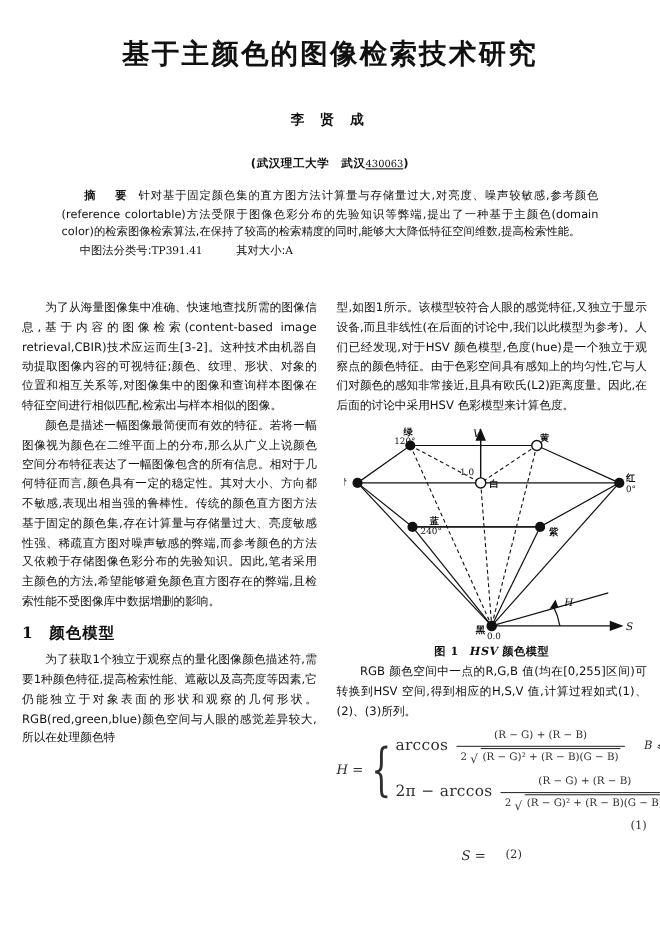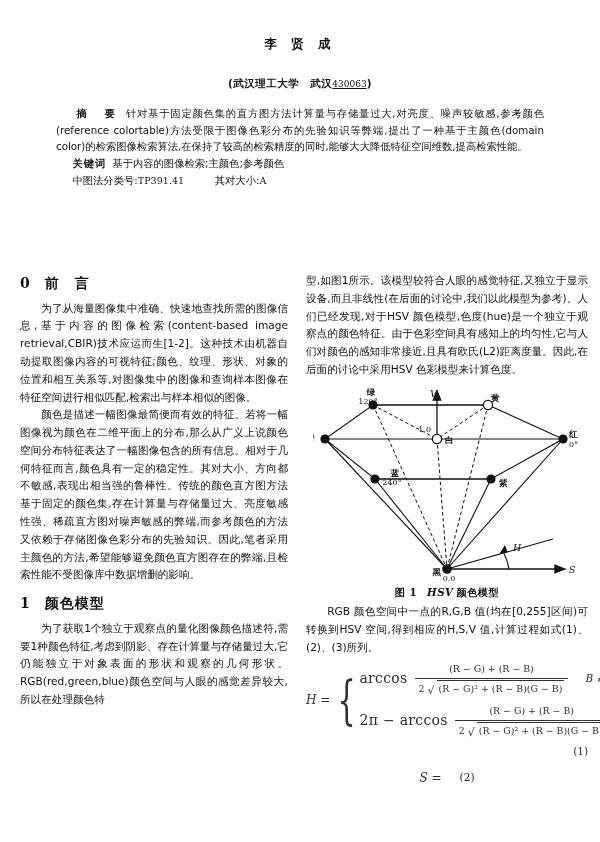--- a/index.html
+++ b/index.html
@@ -204,57 +204,52 @@
     left: 0; top: -1px;
     font-size: 11px;
   }
   .radical > .inner { border-top: 1px solid #333; padding: 0 2px; display:inline-block;}
 </style>
 </head>
 <body>
 
 <div class="page">
 
+  <div class="title">基于主颜色的图像检索技术研究</div>
 
   <div class="author">李 贤 成</div>
 
   <div class="affil">
     <span>(武汉理工大学　武汉</span><span class="zipcode">430063</span><span>)</span>
   </div>
 
   <div class="abstract-block">
     <p class="abstract-body">
       <span class="lbl">摘　要</span><span>针对基于固定颜色集的直方图方法计算量与存储量过大,对亮度、噪声较敏感,参考颜色(reference colortable)方法受限于图像色彩分布的先验知识等弊端,提出了一种基于主颜色(domain color)的检索图像检索算法,在保持了较高的检索精度的同时,能够大大降低特征空间维数,提高检索性能。</span>
-    </p>
-    <p class="kw">
-      <span class="lbl">关键词</span><span>基于内容的图像检索;主颜色;参考颜色</span>
     </p>
     <p class="clc">
       <span>中图法分类号</span><span>:</span><span class="rom-sm">TP391.41</span>
       <span style="display:inline-block;width:24px"></span>
       <span>其对大小</span><span>:</span><span class="rom-sm">A</span>
     </p>
   </div>
 
   <div class="columns">
 
     <div class="col left">
 
-      <h2 class="sec first">
-        <span class="num">0</span><span>前　言</span>
-      </h2>
-
-      <p>为了从海量图像集中准确、快速地查找所需的图像信息,基于内容的图像检索(content-based image retrieval,CBIR)技术应运而生[1-2]。这种技术由机器自动提取图像内容的可视特征;颜色、纹理、形状、对象的位置和相互关系等,对图像集中的图像和查询样本图像在特征空间进行相似匹配,检索出与样本相似的图像。</p>
+
+      <p>为了从海量图像集中准确、快速地查找所需的图像信息,基于内容的图像检索(content-based image retrieval,CBIR)技术应运而生[3-2]。这种技术由机器自动提取图像内容的可视特征;颜色、纹理、形状、对象的位置和相互关系等,对图像集中的图像和查询样本图像在特征空间进行相似匹配,检索出与样本相似的图像。</p>
       <p>颜色是描述一幅图像最简便而有效的特征。若将一幅图像视为颜色在二维平面上的分布,那么从广义上说颜色空间分布特征表达了一幅图像包含的所有信息。相对于几何特征而言,颜色具有一定的稳定性。其对大小、方向都不敏感,表现出相当强的鲁棒性。传统的颜色直方图方法基于固定的颜色集,存在计算量与存储量过大、亮度敏感性强、稀疏直方图对噪声敏感的弊端,而参考颜色的方法又依赖于存储图像色彩分布的先验知识。因此,笔者采用主颜色的方法,希望能够避免颜色直方图存在的弊端,且检索性能不受图像库中数据增删的影响。</p>
 
       <h2 class="sec">
         <span class="num">1</span><span>颜色模型</span>
       </h2>
 
-      <p>为了获取1个独立于观察点的量化图像颜色描述符,需要1种颜色特征,考虑到阴影、存在计算量与存储量过大,它仍能独立于对象表面的形状和观察的几何形状。RGB(red,green,blue)颜色空间与人眼的感觉差异较大,所以在处理颜色特</p>
+      <p>为了获取1个独立于观察点的量化图像颜色描述符,需要1种颜色特征,提高检索性能、遮蔽以及高亮度等因素,它仍能独立于对象表面的形状和观察的几何形状。RGB(red,green,blue)颜色空间与人眼的感觉差异较大,所以在处理颜色特</p>
     </div>
 
     <div class="col right">
 
       <p style="text-indent:0">型,如图1所示。该模型较符合人眼的感觉特征,又独立于显示设备,而且非线性(在后面的讨论中,我们以此模型为参考)。人们已经发现,对于HSV 颜色模型,色度(hue)是一个独立于观察点的颜色特征。由于色彩空间具有感知上的均匀性,它与人们对颜色的感知非常接近,且具有欧氏(L2)距离度量。因此,在后面的讨论中采用HSV 色彩模型来计算色度。</p>
 
       <div class="figure">
         <svg width="268" height="196" viewBox="0 0 268 196">
           <g stroke="#111" fill="none" stroke-width="1.1">
 

